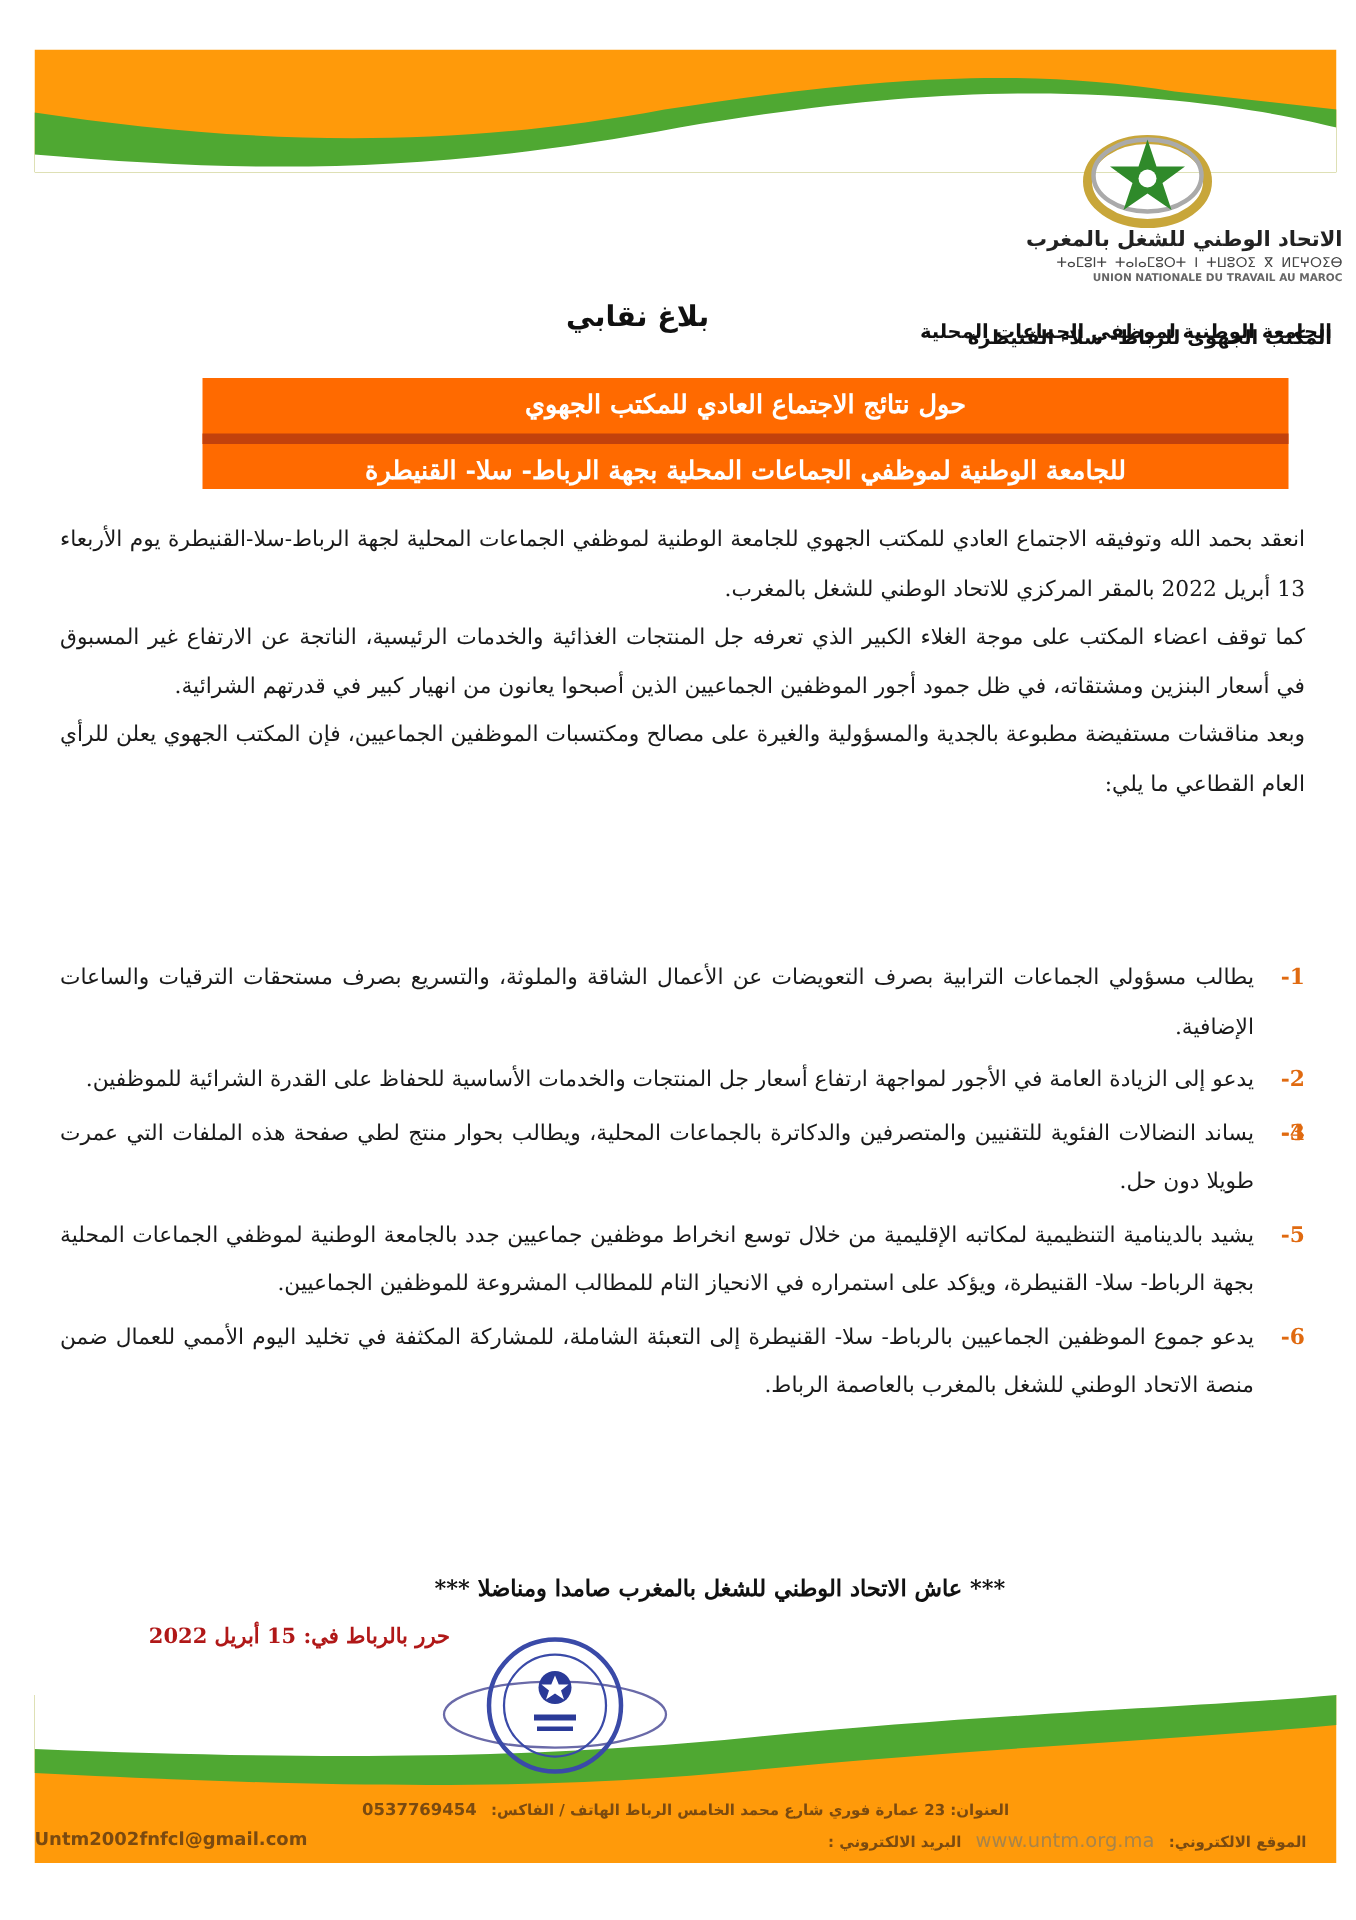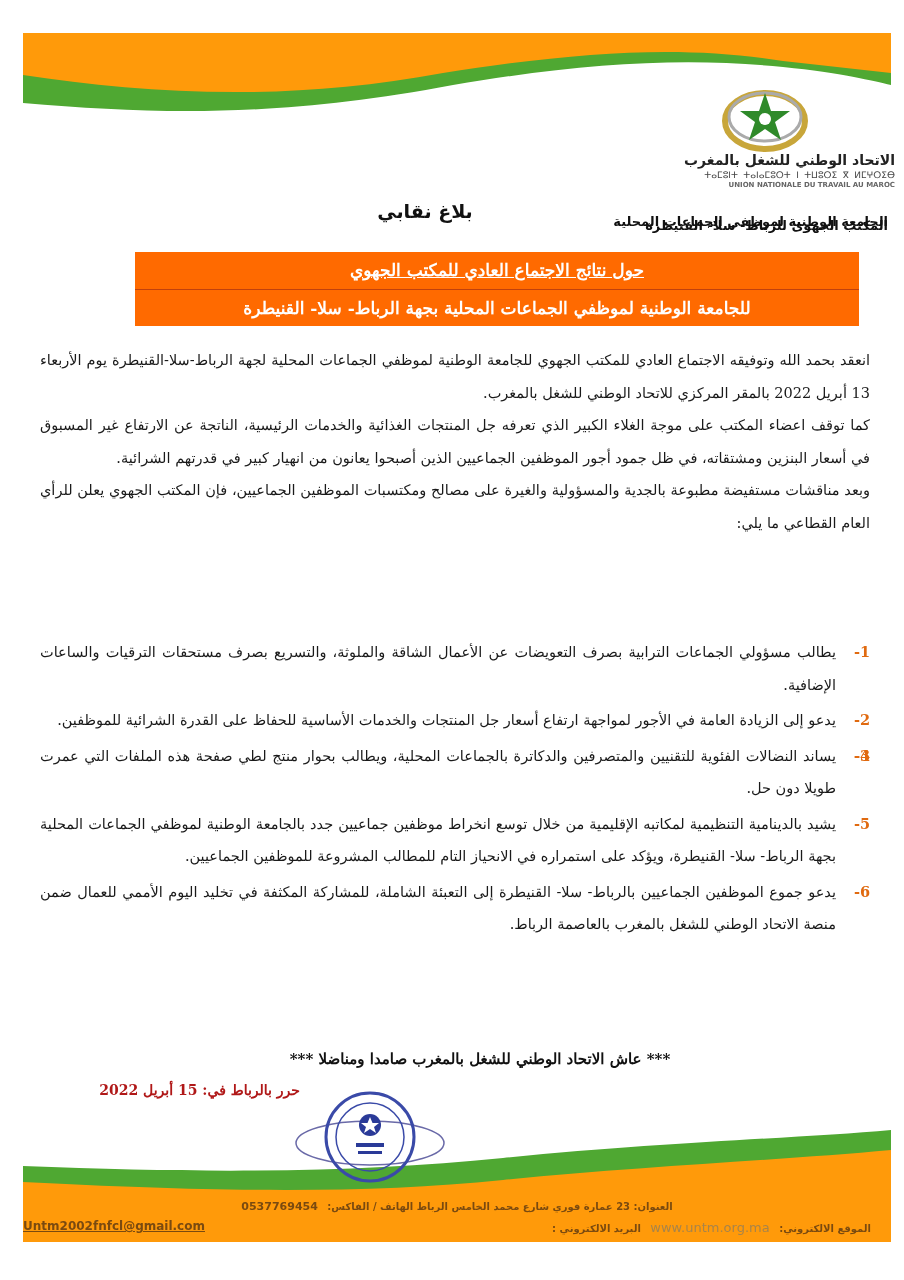--- a/index.html
+++ b/index.html
@@ -9,34 +9,34 @@
   .logo { position: absolute; left: 710px; top: 83px; width: 110px; height: 72px; }
   .union-ar { position: absolute; left: 655px; top: 152px; width: 240px; text-align: right; font-weight: bold; font-size: 14px; color: #222; direction: rtl; letter-spacing: 0.2px; }
   .union-tif { position: absolute; left: 655px; top: 170px; width: 240px; text-align: right; font-size: 9px; color: #444; font-family: "DejaVu Sans Mono", monospace; }
   .union-fr { position: absolute; left: 655px; top: 181px; width: 240px; text-align: right; font-size: 7px; font-weight: bold; color: #666; }
   .org-line { position: absolute; right: 16px; width: 300px; text-align: right; direction: rtl; font-weight: bold; font-size: 13px; color: #111; }
   .org1 { top: 214px; }
   .org2 { top: 218px; }
   .doc-title { position: absolute; left: 350px; top: 200px; width: 150px; text-align: center; direction: rtl; font-weight: bold; font-size: 19px; color: #111; }
   .title-box { position: absolute; left: 135px; top: 252px; width: 724px; height: 74px; background: #ff6a00; }
   .title-box .t { height: 37px; line-height: 37px; text-align: center; direction: rtl; color: #fff; font-weight: bold; font-size: 17px; font-family: "DejaVu Serif", serif; }
-  .title-box .t1 { border-bottom: 1px solid #c2410c; text-decoration: underline; }
+  .title-box .t1 { border-bottom: 7px solid #c2410c; }
   .body { position: absolute; left: 40px; top: 344px; width: 830px; direction: rtl; text-align: justify; font-family: "DejaVu Serif", serif; font-size: 14.5px; line-height: 32.5px; color: #1a1a1a; }
   .body p { margin: 0; }
   .list { position: absolute; left: 40px; top: 636px; width: 830px; direction: rtl; font-family: "DejaVu Serif", serif; font-size: 14.5px; line-height: 32.5px; color: #1a1a1a; }
   .list .item { position: relative; padding-right: 34px; text-align: justify; margin-bottom: 3px; }
   .list .num { position: absolute; right: 0; top: 0; color: #e06a10; font-weight: bold; direction: ltr; }
   .slogan { position: absolute; left: 200px; top: 1050px; width: 560px; text-align: center; direction: rtl; font-family: "DejaVu Serif", serif; font-weight: bold; font-size: 15px; color: #111; }
   .signed { position: absolute; left: 60px; top: 1082px; width: 240px; text-align: right; direction: rtl; font-family: "DejaVu Serif", serif; font-weight: bold; font-size: 14px; color: #b01818; }
   .stamp { position: absolute; left: 290px; top: 1085px; width: 160px; height: 110px; }
   .footer-line { position: absolute; left: 23px; width: 868px; direction: rtl; font-size: 10px; font-weight: bold; color: #7a4a10; }
   .f1 { top: 1200px; text-align: center; }
   .f2 { top: 1220px; text-align: right; padding-right: 20px; box-sizing: border-box; }
   .f2 .web { color: #a8844a; font-weight: normal; font-size: 13px; font-family: "DejaVu Sans", sans-serif; margin: 0 6px; }
-  .f2 .mail { color: #7a4a10; text-decoration: underline; position: absolute; left: 0; top: -1px; font-size: 12px; direction: ltr; }
+  .f2 .mail { color: #7a4a10; position: absolute; left: 0; top: -1px; font-size: 12px; direction: ltr; }
   .f1 .phone { font-size: 11px; direction: ltr; display: inline-block; margin-right: 6px; }
 </style>
 </head>
 <body>
 
 <svg class="banner-top" viewBox="0 0 868 82" preserveAspectRatio="none">
   <rect x="0" y="0" width="868" height="82" fill="#ff9a0a"></rect>
   <path d="M0,42 C120,60 260,70 420,40 C560,18 660,12 760,28 L868,40 L868,82 L0,82 Z" fill="#4fa832"></path>
   <path d="M0,70 C140,82 260,84 430,52 C560,30 660,24 760,34 C820,40 850,48 868,52 L868,82 L0,82 Z" fill="#ffffff"></path>
 </svg>

